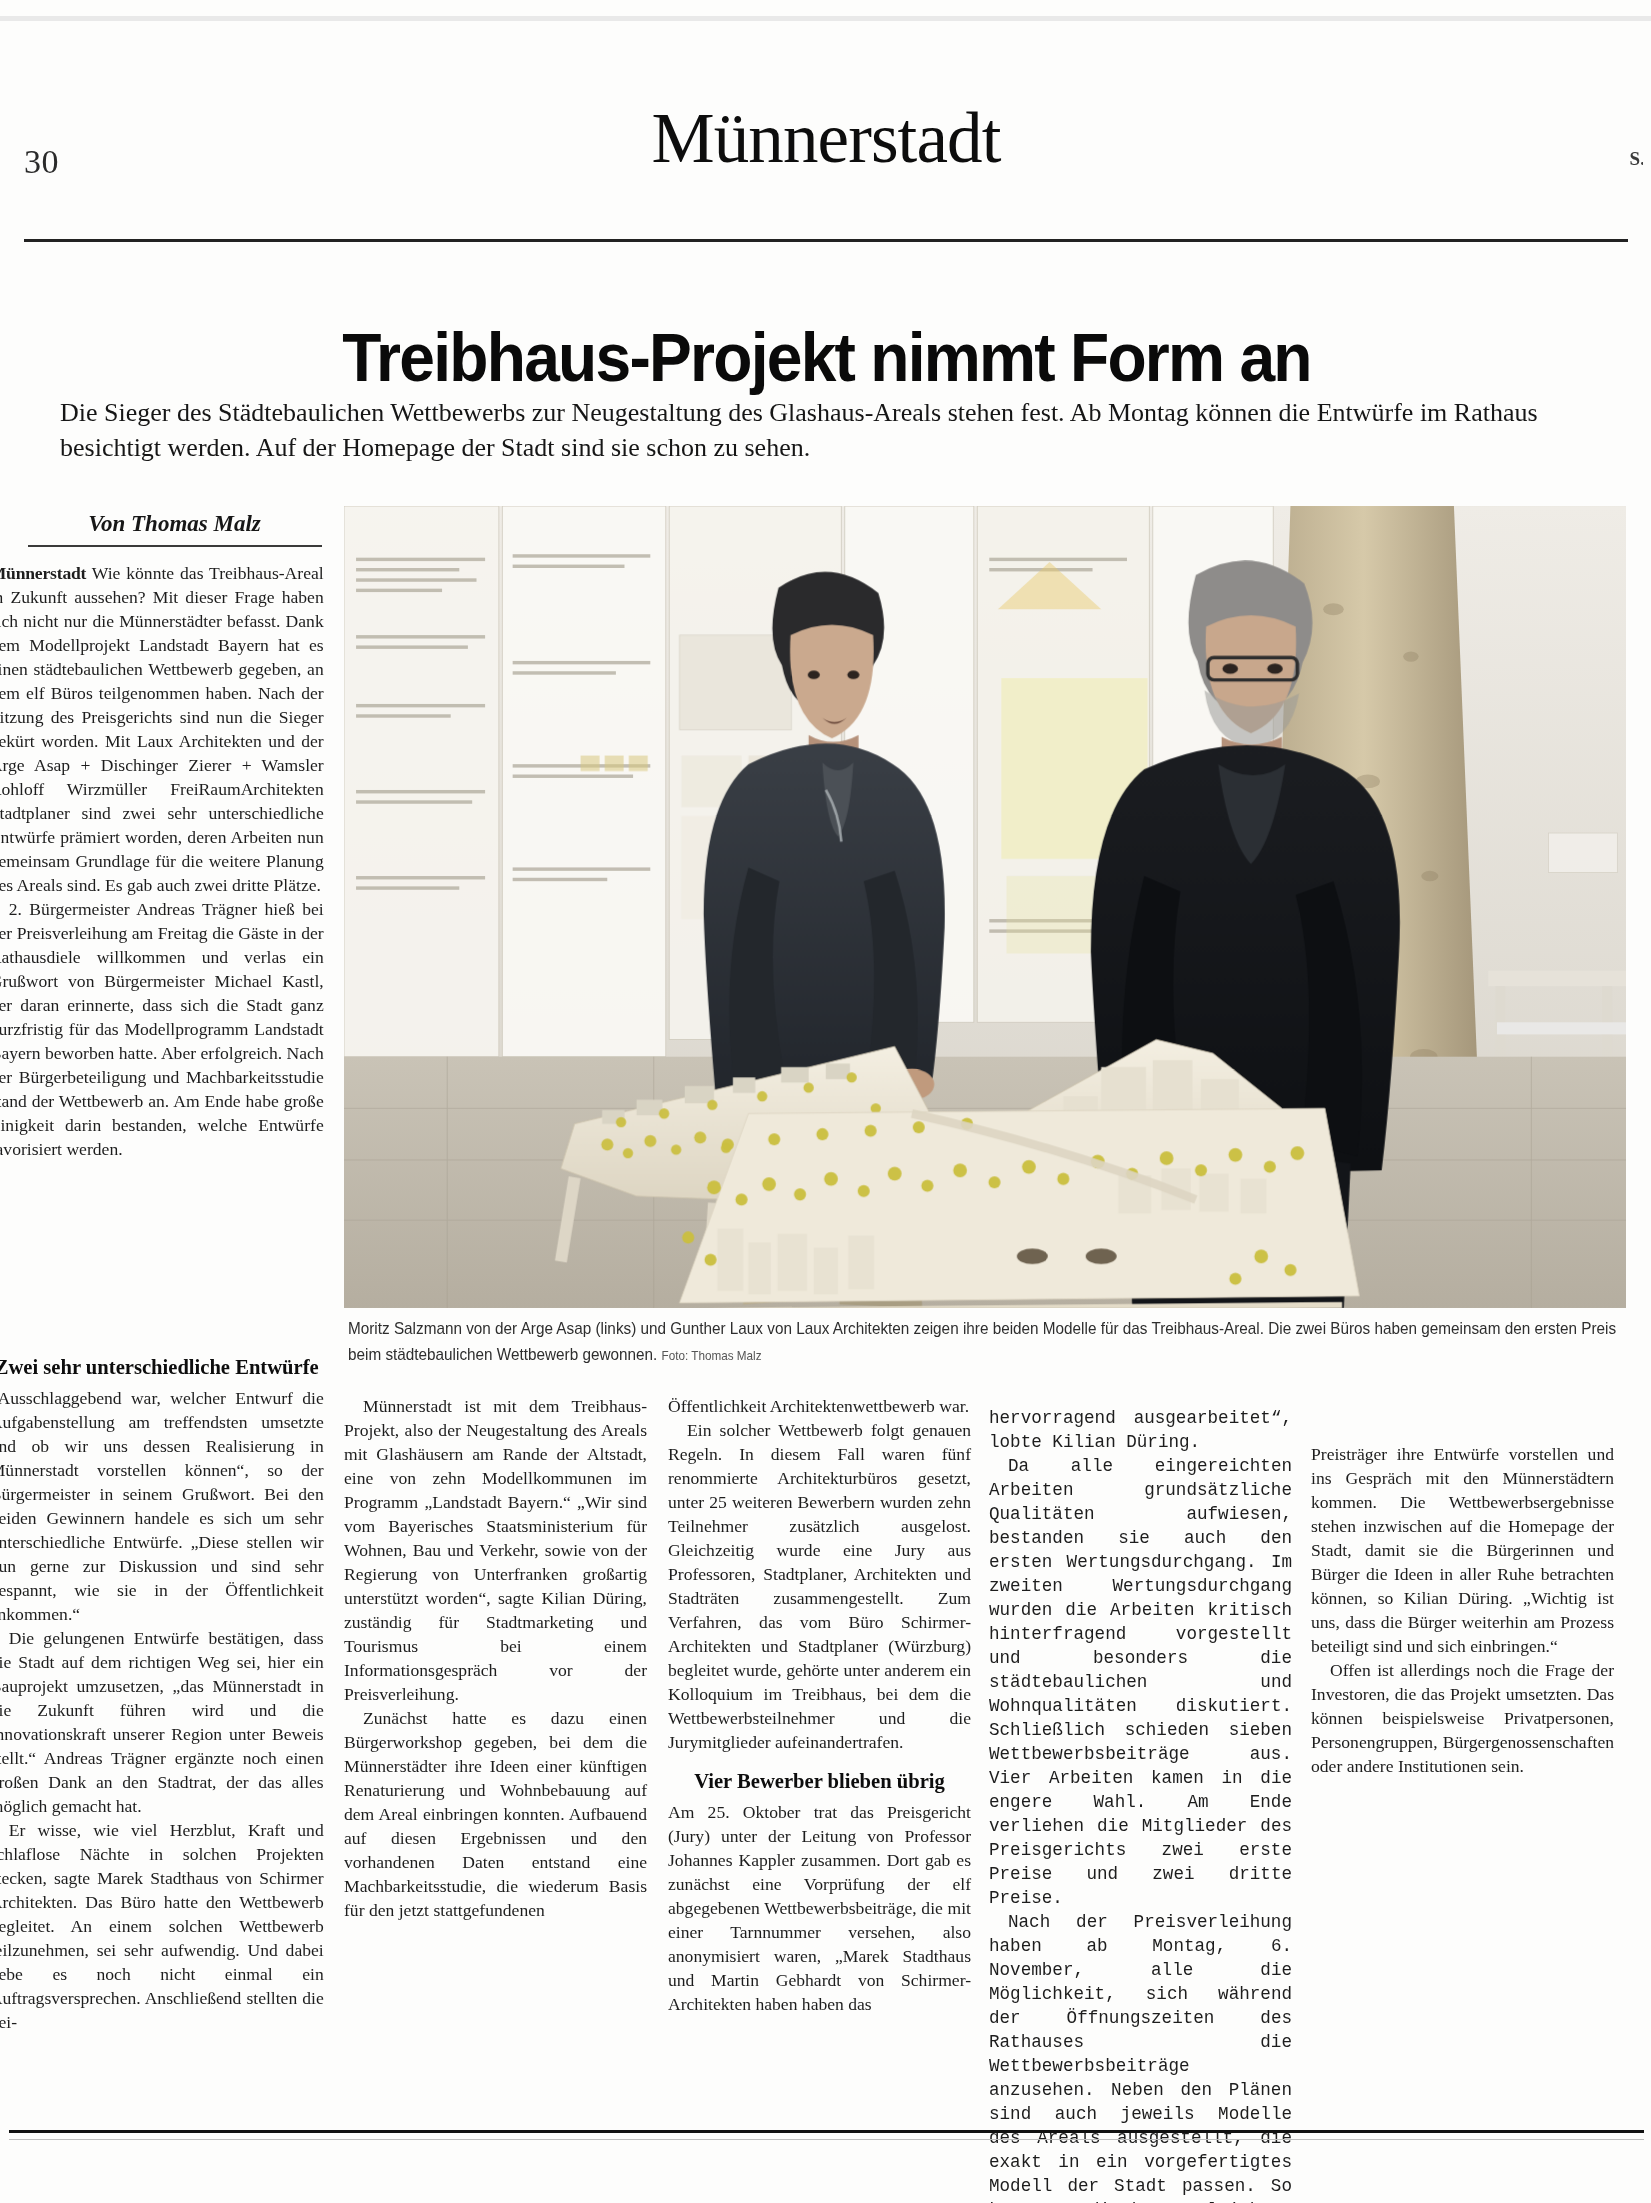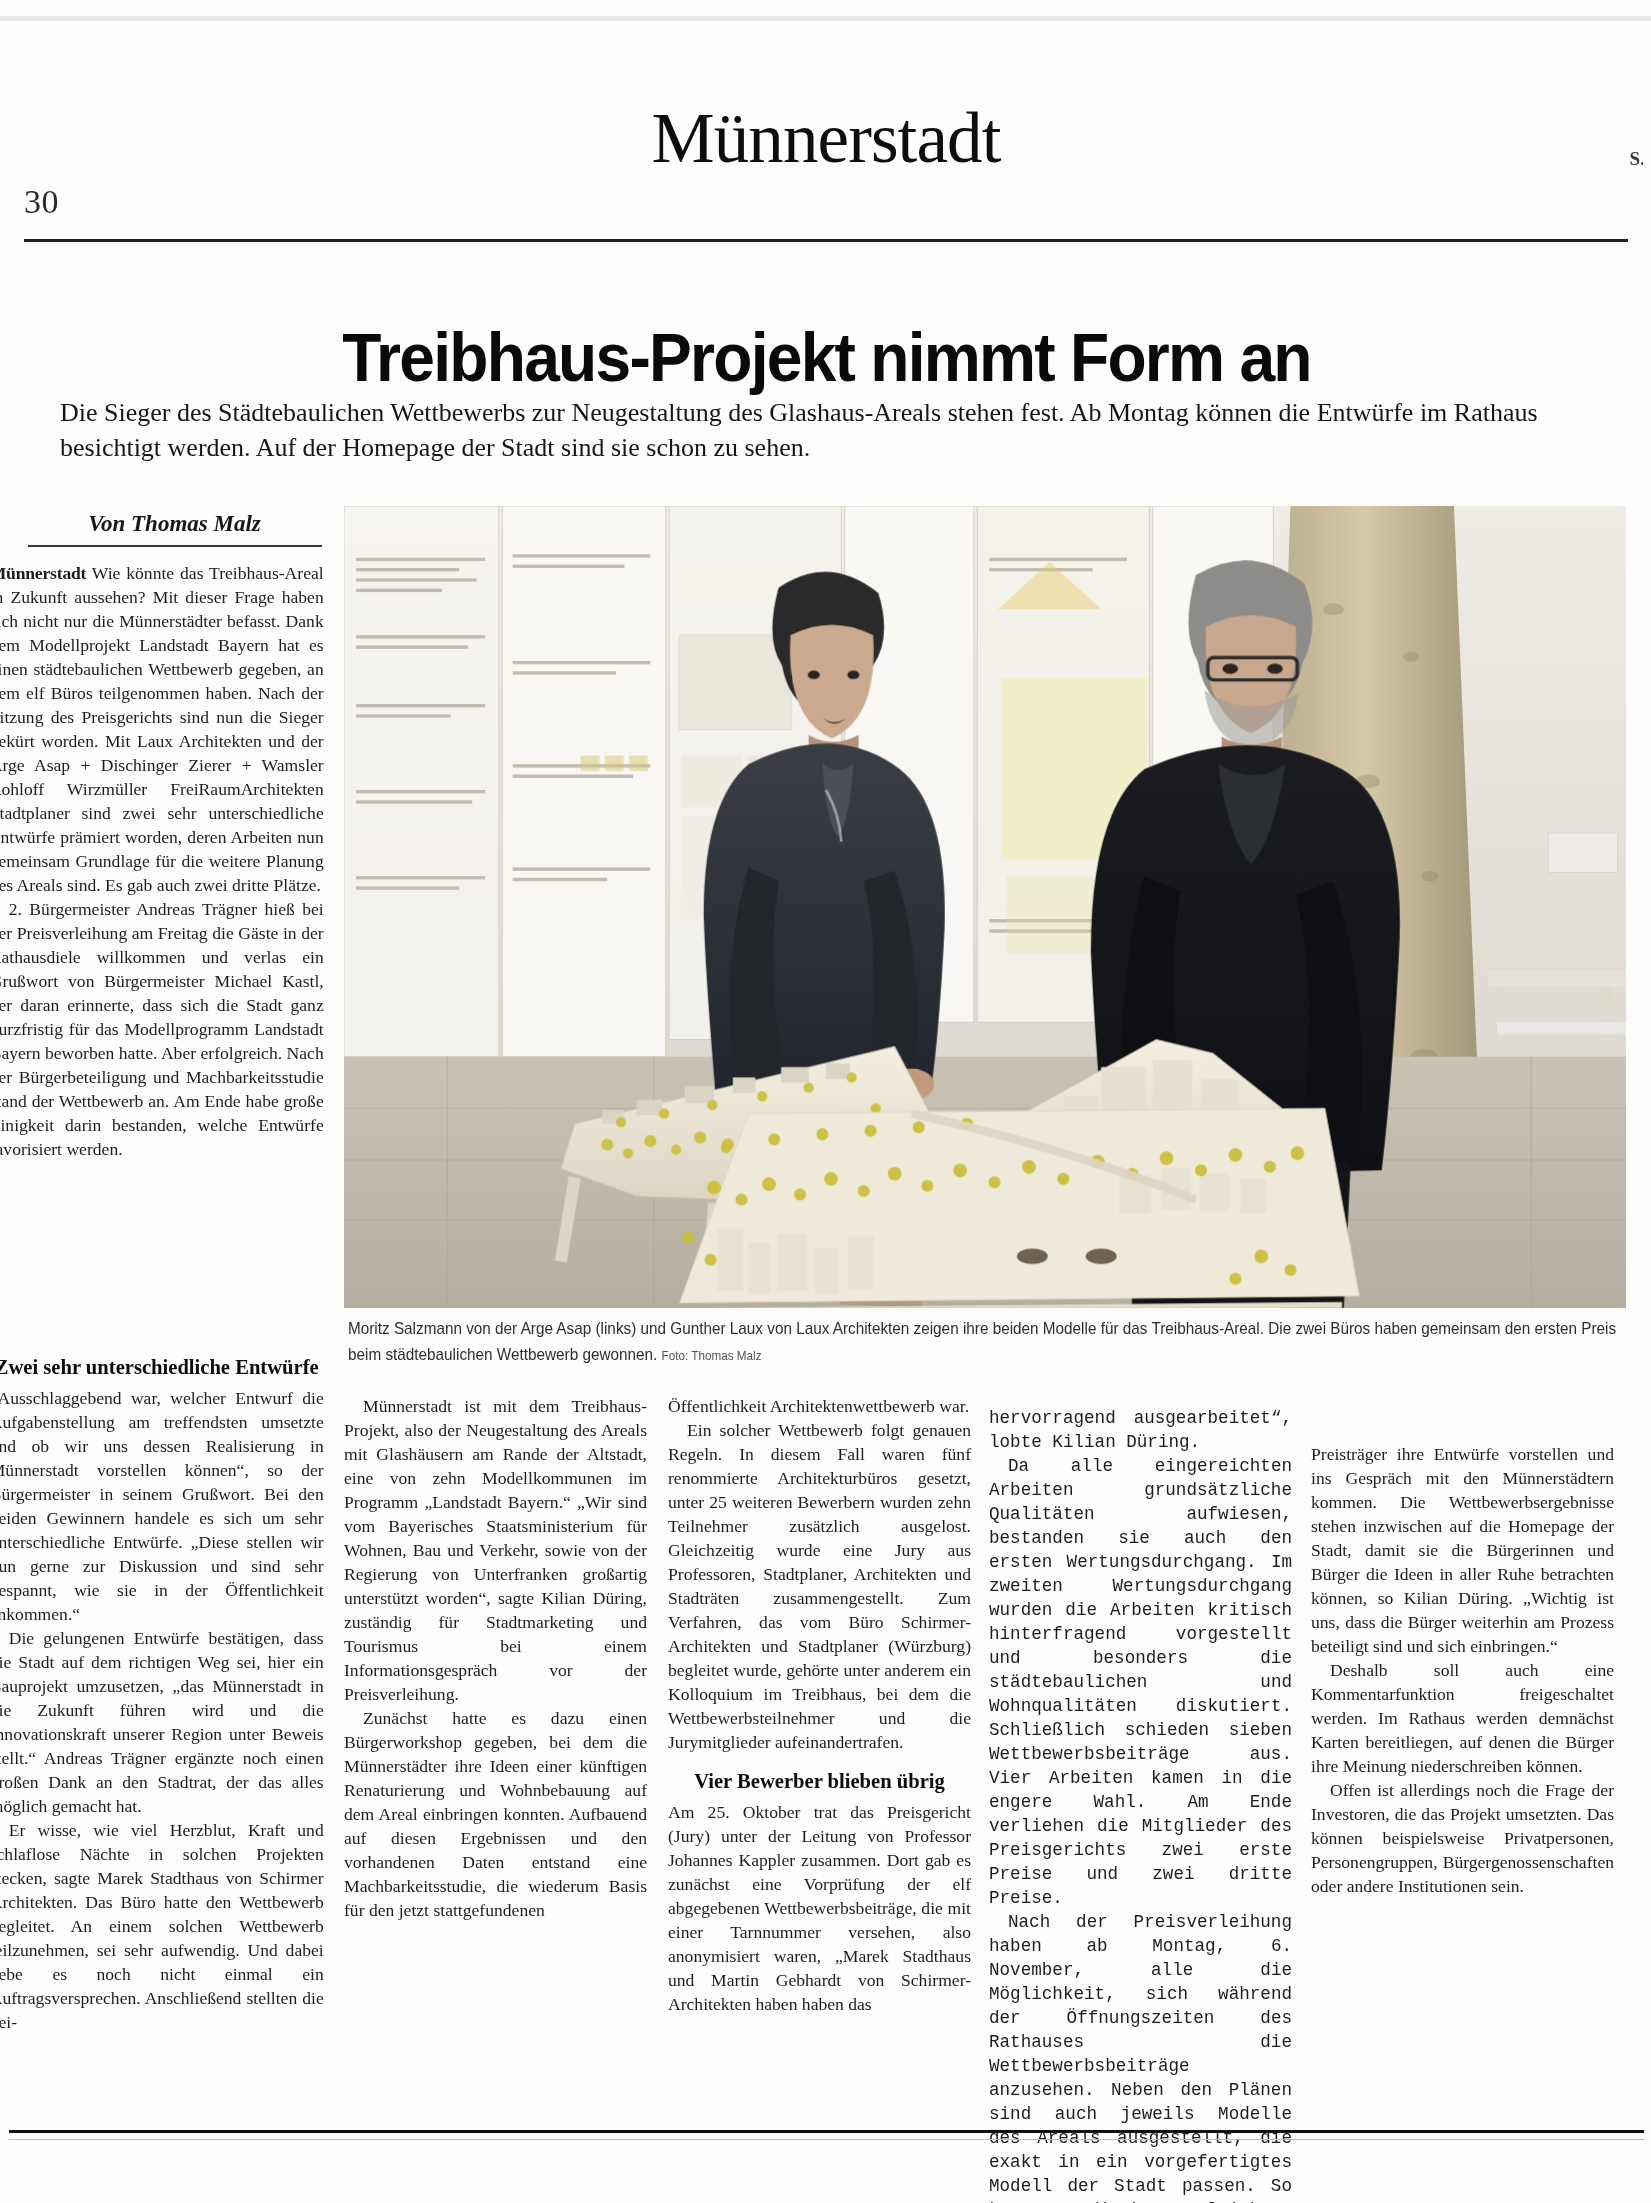--- a/index.html
+++ b/index.html
@@ -42,21 +42,20 @@
     height: 95px;
   }
   .folio {
     position: absolute;
     left: 24px;
     top: 40px;
     font-family: "Liberation Serif", "DejaVu Serif", serif;
     font-size: 34px;
     color: #2a2a2a;
     letter-spacing: 0.4px;
-    margin-top: 40px;
   }
   .section-title {
     position: absolute;
     left: 0;
     top: 0;
     width: 1652px;
     text-align: center;
     font-family: "Liberation Serif", "DejaVu Serif", serif;
     font-size: 71px;
     font-weight: 400;
@@ -534,21 +533,20 @@
   </div>
 
   <div class="col" id="col4">
     <p class="first">hervorragend ausgearbeitet“, lobte Kilian Düring.</p>
     <p>Da alle eingereichten Arbeiten grundsätzliche Qualitäten aufwiesen, bestanden sie auch den ersten Wertungsdurchgang. Im zweiten Wertungsdurchgang wurden die Arbeiten kritisch hinterfragend vorgestellt und besonders die städtebaulichen und Wohnqualitäten diskutiert. Schließlich schieden sieben Wettbewerbsbeiträge aus. Vier Arbeiten kamen in die engere Wahl. Am Ende verliehen die Mitglieder des Preisgerichts zwei erste Preise und zwei dritte Preise.</p>
     <p>Nach der Preisverleihung haben ab Montag, 6. November, alle die Möglichkeit, sich während der Öffnungszeiten des Rathauses die Wettbewerbsbeiträge anzusehen. Neben den Plänen sind auch jeweils Modelle des Areals ausgestellt, die exakt in ein vorgefertigtes Modell der Stadt passen. So kann man direkt vergleichen, wie sich das jeweilige Modell an die Umgebung anpasst.</p>
   </div>
 
   <div class="col" id="col5">
     <p class="first">Preisträger ihre Entwürfe vorstellen und ins Gespräch mit den Münnerstädtern kommen. Die Wettbewerbsergebnisse stehen inzwischen auf die Homepage der Stadt, damit sie die Bürgerinnen und Bürger die Ideen in aller Ruhe betrachten können, so Kilian Düring. „Wichtig ist uns, dass die Bürger weiterhin am Prozess beteiligt sind und sich einbringen.“</p>
-    <p>Deshalb soll auch eine Kommentarfunktion freigeschaltet werden. Im Rathaus werden demnächst Karten bereitliegen, auf denen die Bürger ihre Meinung niederschreiben können.</p>
     <p>Offen ist allerdings noch die Frage der Investoren, die das Projekt umsetzten. Das können beispielsweise Privatpersonen, Personengruppen, Bürgergenossenschaften oder andere Institutionen sein.</p>
   </div>
 
   <div class="bottom-rule"></div>
   <div class="bottom-rule2"></div>
 
 </div>
 
 
 </body></html>

